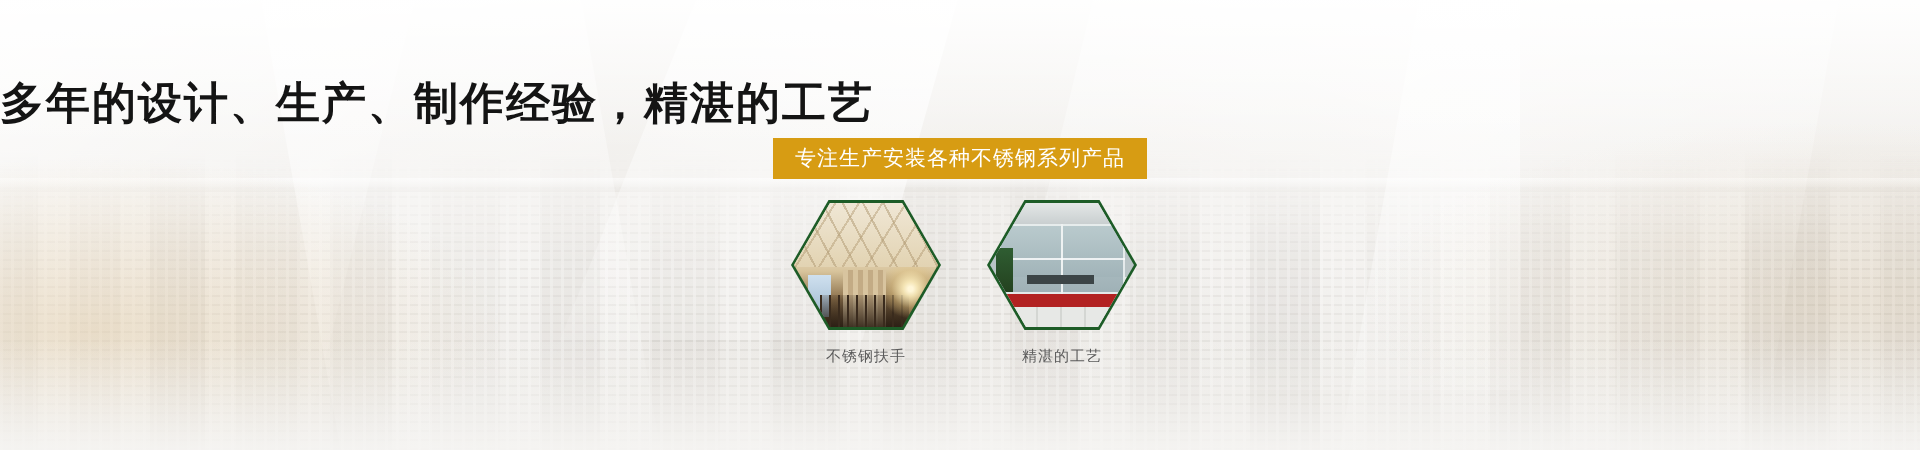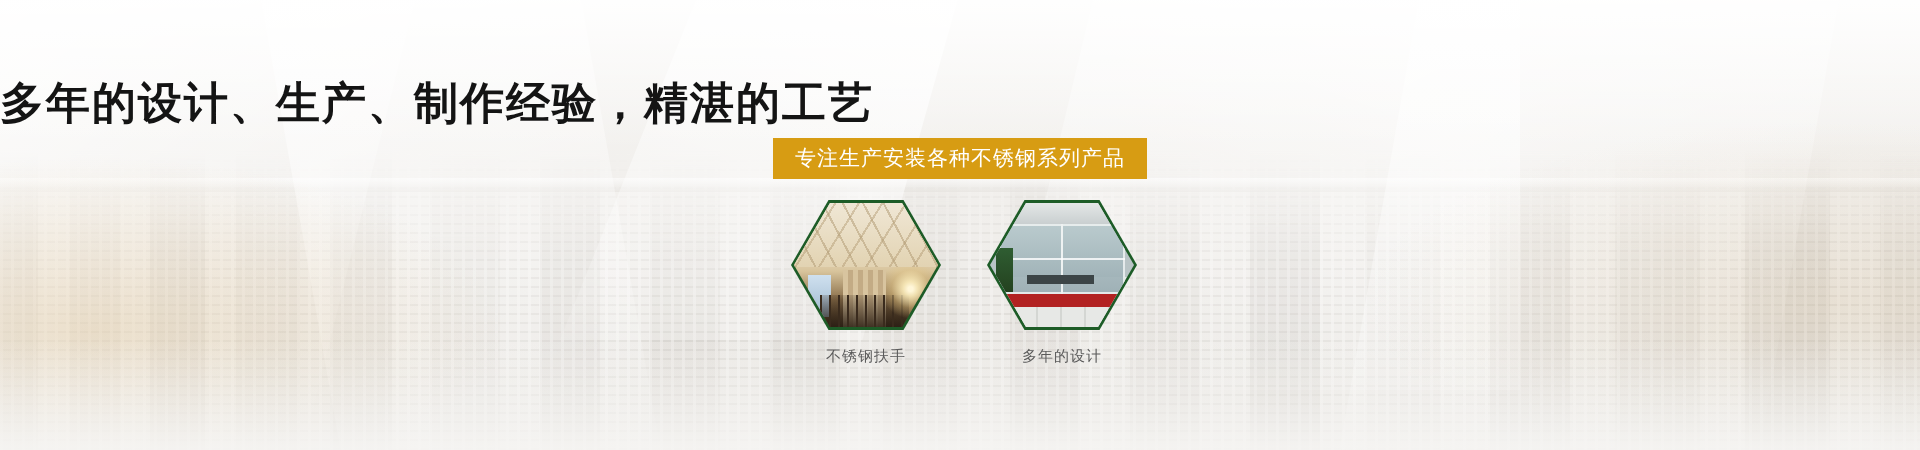--- a/index.html
+++ b/index.html
@@ -237,19 +237,19 @@
                 <div class="panes"></div>
                 <div class="mull"></div>
               <div class="horizon"></div>
                 <div class="plant"></div>
                 <div class="bench"></div>
               <div class="carpet"></div>
                 <div class="floor"></div>
             </div>
           </div>
         </div>
-        <div class="card-label">多年的设计</div>
+        <div class="card-label">精湛的工艺</div>
       </div>
 
 
     </div>
   </div>
 </div>
 
 </body></html>

